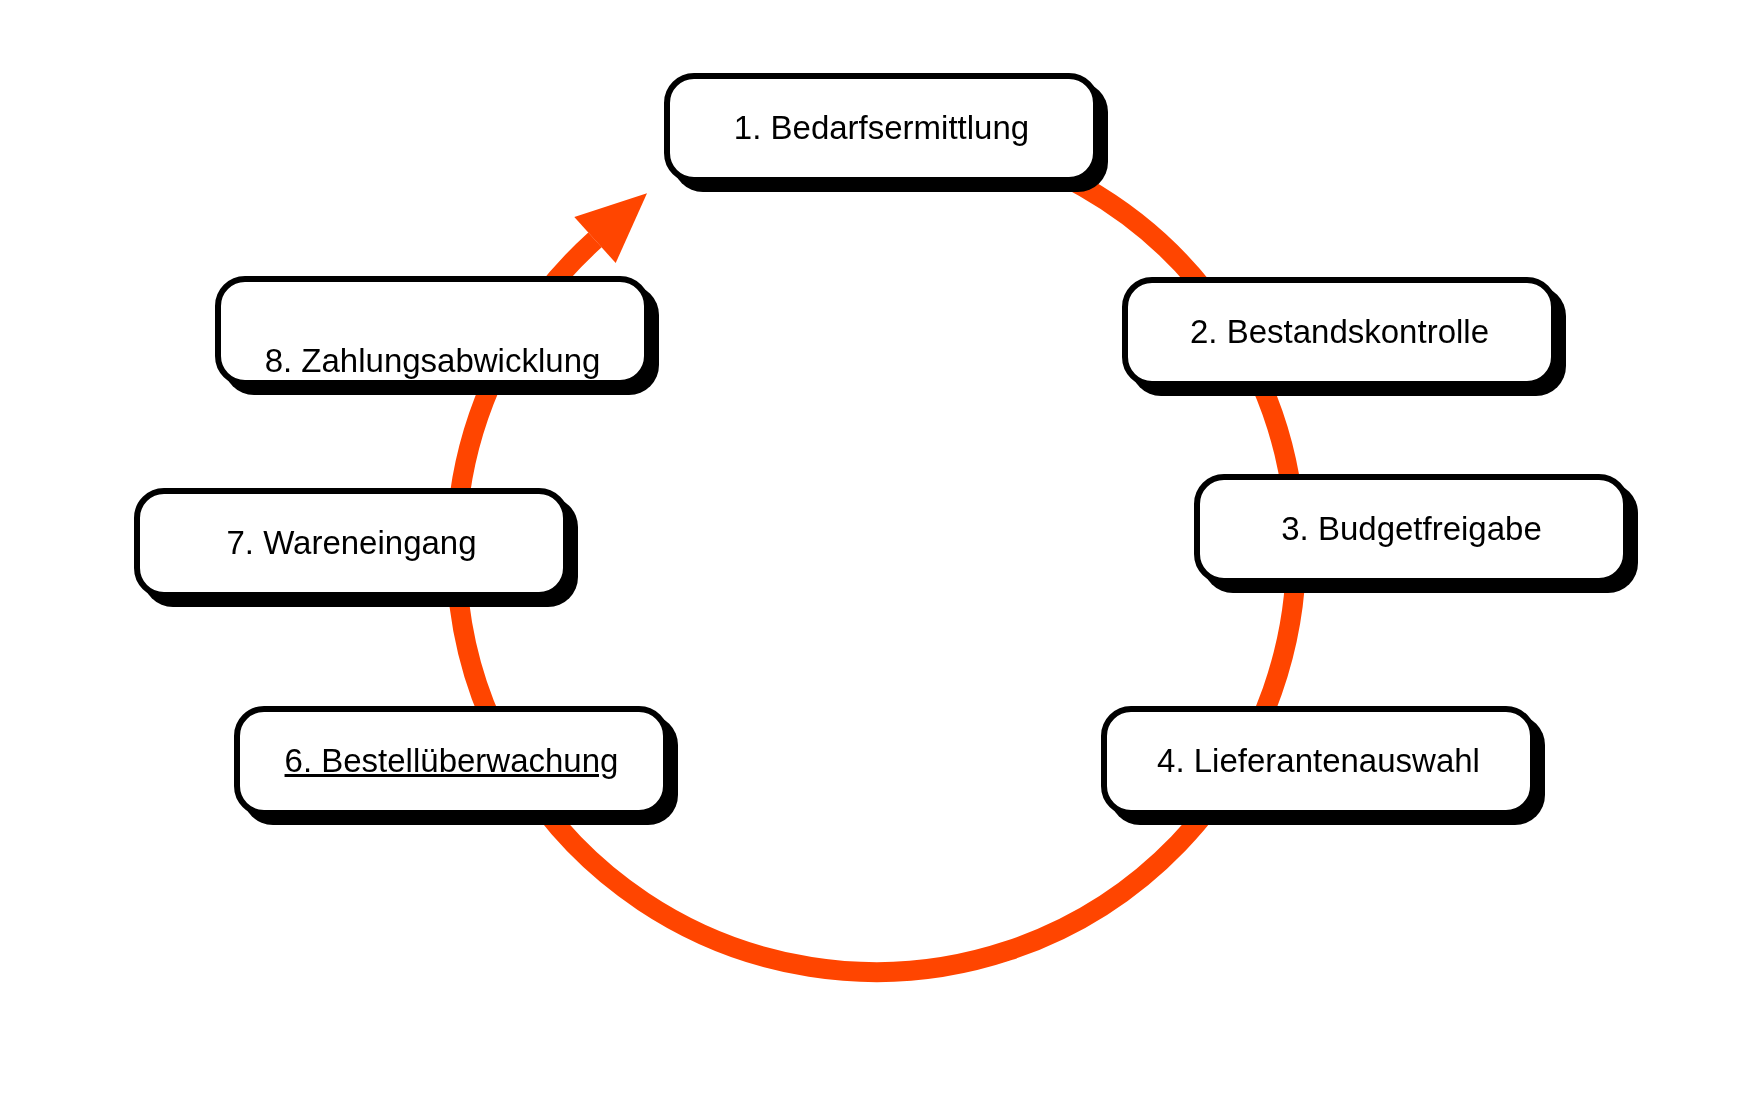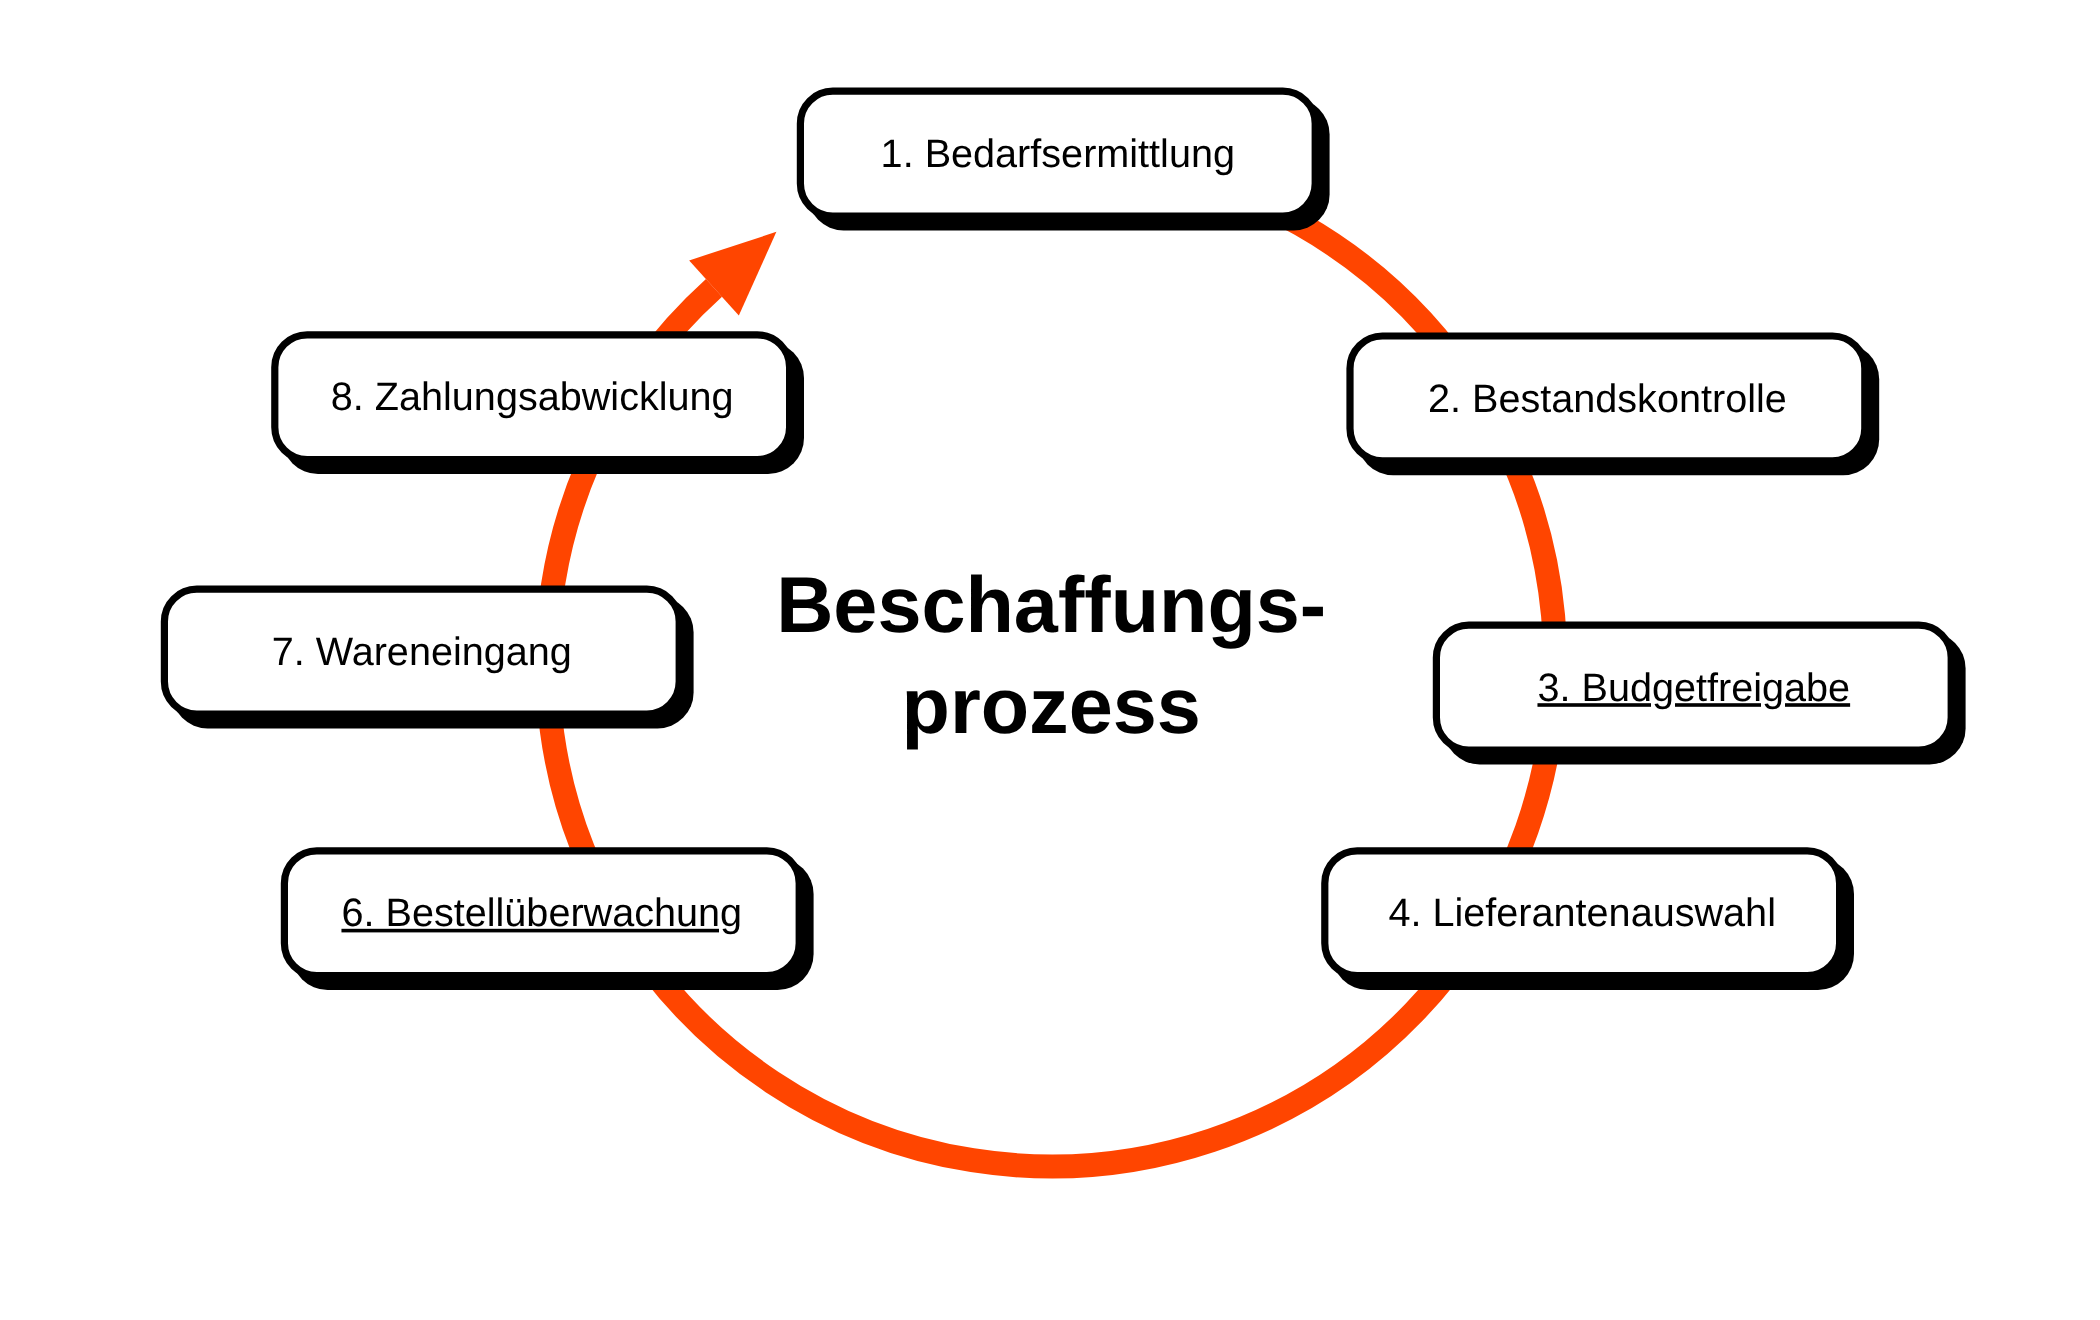--- a/index.html
+++ b/index.html
@@ -37,26 +37,26 @@
     justify-content: center;
     z-index: 2;
   }
   .step-box span {
     font-size: 33px;
     color: var(--text, #000000);
     white-space: nowrap;
   }
   .box1 { left: 664px;  top: 73px;  }
   .box2 { left: 1094px; top: 277px; margin-left: 28px; }
-  .box3 { left: 1194px; top: 518px; text-decoration: underline; }
+  .box3 { left: 1194px; top: 474px; }
   .box4 { left: 1101px; top: 706px; }
   .box5 { left: 664px;  top: 917px; }
   .box6 { left: 234px;  top: 706px; text-decoration: underline; }
   .box7 { left: 134px;  top: 488px; }
-  .box8 { left: 226px;  top: 276px; }
+  .box8 { left: 215px;  top: 276px; align-items: flex-end; }
   .diagram-title {
     position: absolute;
     left: 576px;
     top: 462px;
     width: 600px;
     text-align: center;
     font-size: 66px;
     font-weight: bold;
     line-height: 1.28;
     color: var(--text, #000000);
@@ -88,18 +88,14 @@
   <div class="step-box box6">
     <span>6. Bestellüberwachung</span>
   </div>
   <div class="step-box box7">
     <span>7. Wareneingang</span>
   </div>
   <div class="step-box box8">
     <span>8. Zahlungsabwicklung</span>
   </div>
 
-  <div class="diagram-title">
-    <div>Beschaffungs-</div>
-    <div>prozess</div>
-  </div>
 
 </div>
 
 </body></html>

